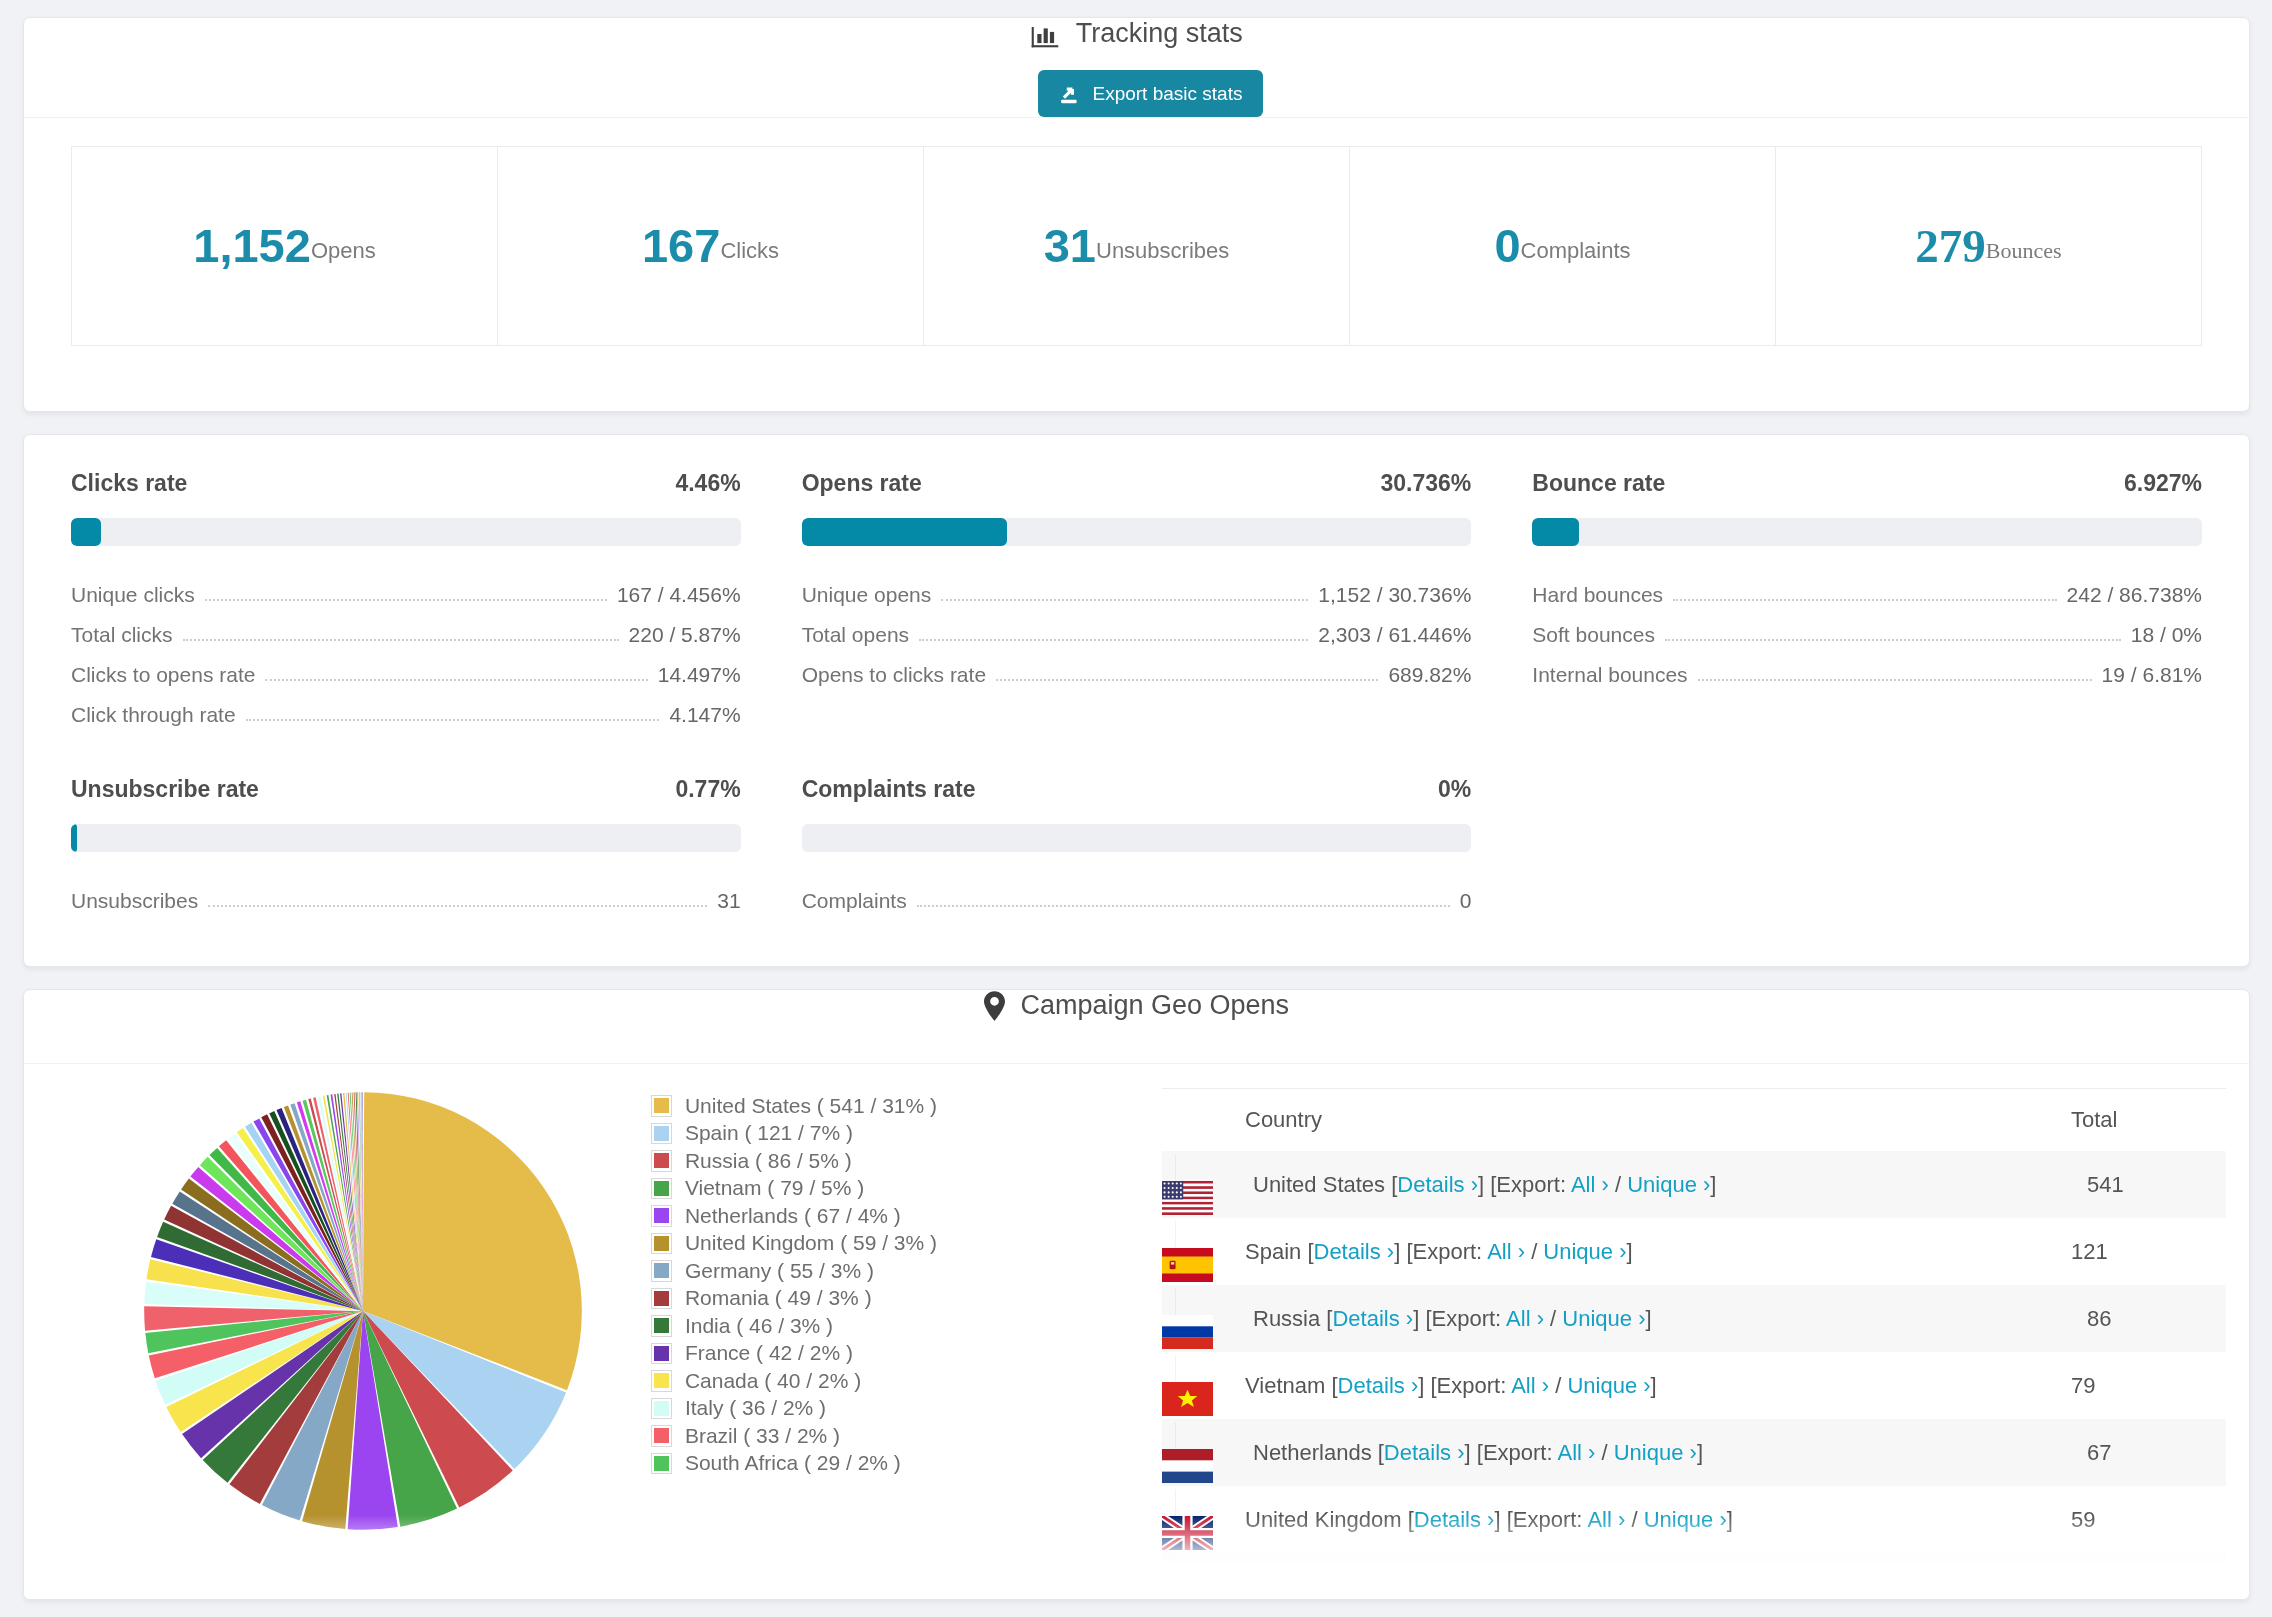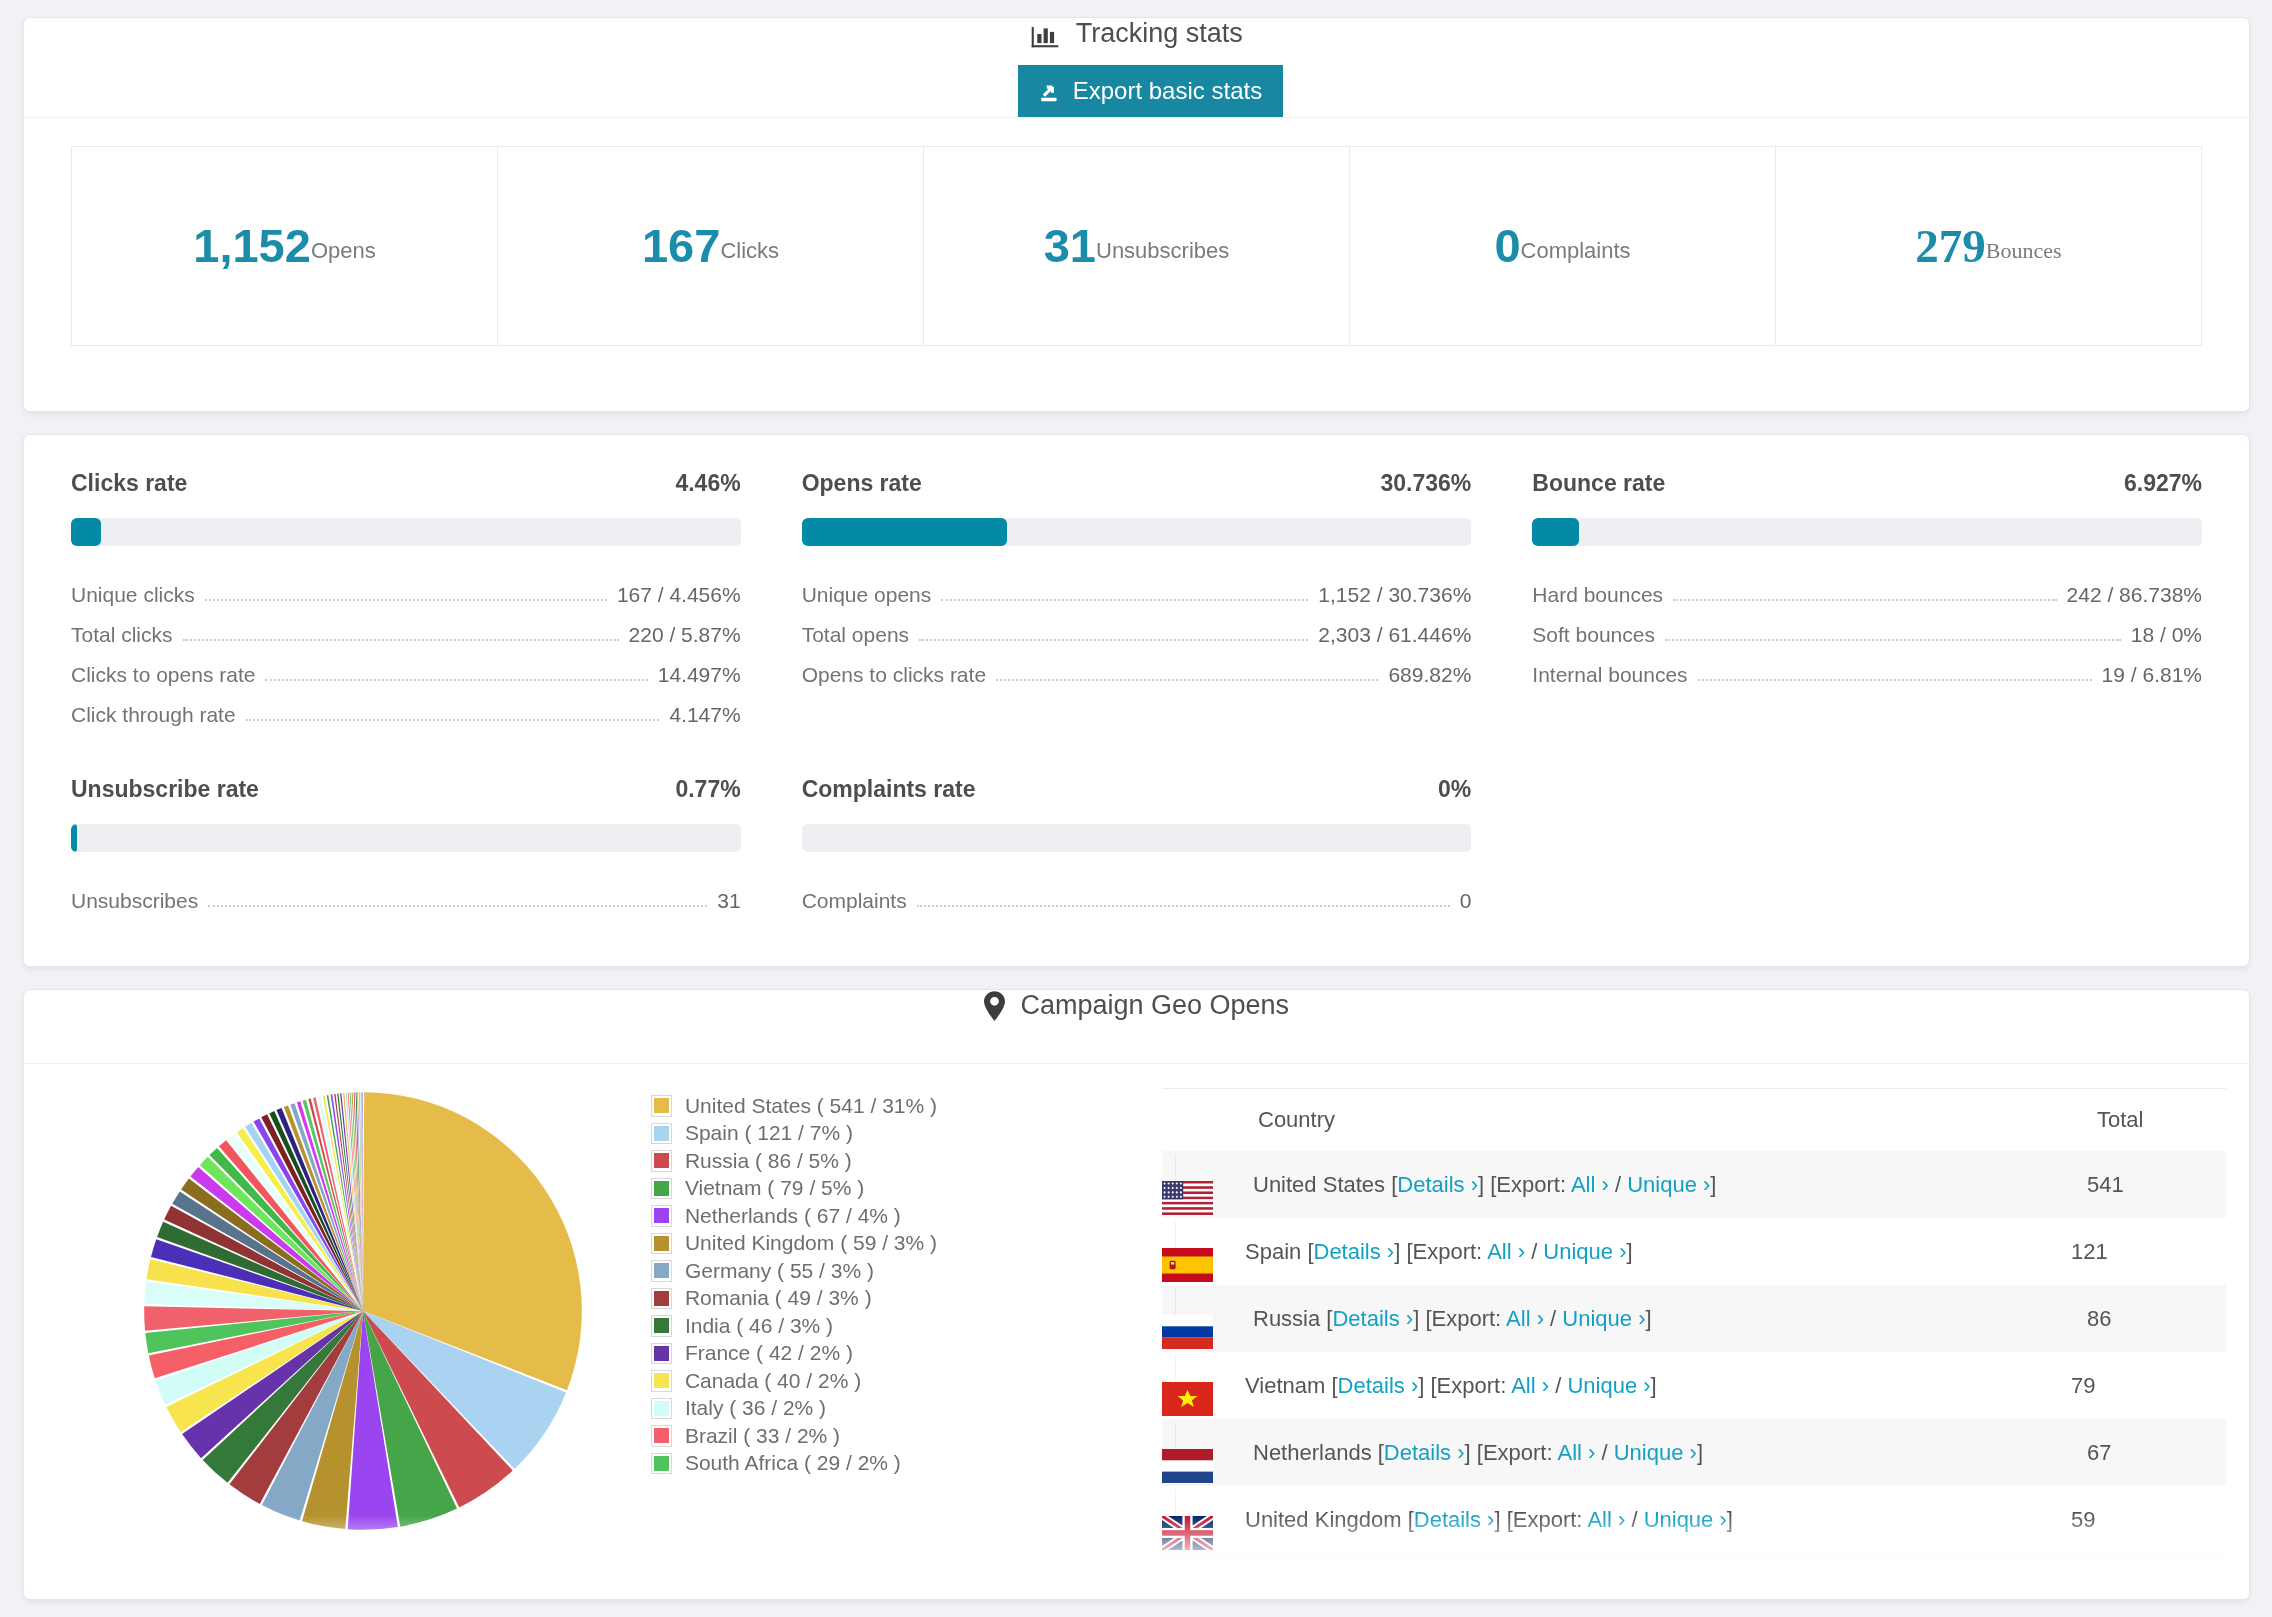--- a/index.html
+++ b/index.html
@@ -6,22 +6,22 @@
   body{font-family:"Liberation Sans", sans-serif; background:#f1f2f5;}
   .page{width:2273px;height:1618px;box-sizing:border-box;padding:17px 23px 0;overflow:hidden;}
   .card{background:#fff;border:0.7px solid #e3e6eb;border-radius:7px;box-shadow:0 2.1px 4.2px rgba(55,75,110,.07);margin-bottom:22px;}
   .card-header{display:flex;align-items:center;justify-content:space-between;padding:0 56px;flex-direction:column;}
   .h140{height:99px;} .h104{height:73px;}
   .card-title{display:flex;align-items:center;gap:15.5px;font-size:27px;color:#4e4e4e;}
   .divider{height:0.7px;background:#f0f1f3;}
   .icon svg{display:block;}
 
   
-  .export-btn{display:flex;align-items:center;gap:11.3px;background:#1787a2;color:#fff;border:none;border-radius:0;
-    font-family:"Liberation Sans",sans-serif;font-size:24px;padding:12px 21px;cursor:pointer;margin-left:28px;}
+  .export-btn{display:flex;align-items:center;gap:11.3px;background:#1787a2;color:#fff;border:none;border-radius:6px;
+    font-family:"Liberation Sans",sans-serif;font-size:19px;padding:12px 21px;cursor:pointer;margin-left:28px;}
 
   
   .stats-row{display:flex;border:0.7px solid #e9ebee;margin:28px 47px 65px;}
   .stat-cell{flex:1;display:flex;flex-direction:row;align-items:center;justify-content:center;height:198px;border-right:0.7px solid #e9ebee;}
   .stat-cell:last-child{border-right:none;font-family:Liberation Serif, serif;}
   .stat-value{font-size:47px;font-weight:700;color:#1b8ca9;}
   .stat-label{font-size:22px;color:#7b7b7b;margin-top:11.3px;}
 
   
   .rates-card{padding:35px 47px 49px;box-sizing:border-box;}
@@ -42,21 +42,21 @@
   .geo-body{position:relative;height:536px;overflow:hidden;}
   #pie{position:absolute;left:99px;top:7px;}
   #legend{position:absolute;left:627px;top:28px;}
   .legend-item{display:flex;align-items:center;gap:12.7px;height:27.5px;cursor:default;}
   .legend-swatch{width:15px;height:15px;background:#fff;border:1.4px solid #d8d8d8;padding:2.1px;}
   .legend-swatch i{display:block;width:100%;height:100%;}
   .legend-text{font-size:21px;color:#6e6e6e;white-space:nowrap;}
 
   .geo-table{position:absolute;left:1138px;right:22.6px;top:24px;}
   .geo-thead{display:grid;grid-template-columns:83px 826px 1fr;align-items:center;height:62px;border-top:0.7px solid #ececec;
-    font-size:22px;color:#555;gap:13px;}
+    font-size:22px;color:#555;}
   .geo-row{display:grid;grid-template-columns:83px 826px 1fr;align-items:center;height:67px;font-size:22px;color:#555;}
   .geo-row.odd{background:#f7f7f7;gap:8px;}
   .flag{width:51px;height:34px;margin-left:14px;box-shadow:0 0 0 0.7px rgba(0,0,0,.08);}
   .flag svg{display:block;}
   .geo-link{color:#14a0c4;text-decoration:none;cursor:pointer;white-space:nowrap;}
   .geo-name{white-space:nowrap;}
   .fade{position:absolute;left:0;right:0;bottom:0;height:85px;pointer-events:none;
     background:linear-gradient(to bottom, rgba(255,255,255,0) 0%, #ffffff 60%);}
 </style>
 </head>

